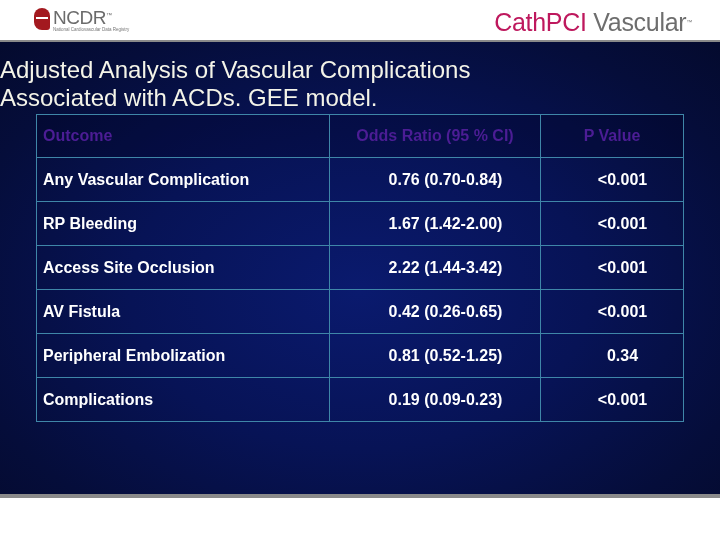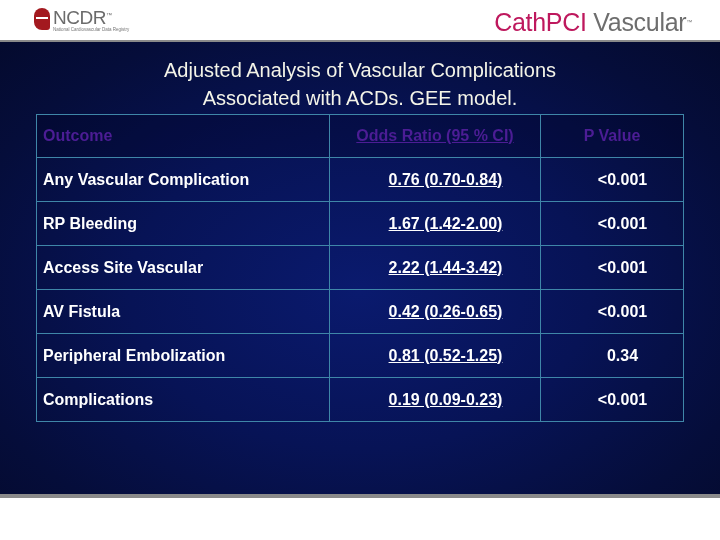--- a/index.html
+++ b/index.html
@@ -12,27 +12,27 @@
   .ncdr-name { font-size:19px; color:#6b6b6b; letter-spacing:-0.5px; line-height:19px; }
   .ncdr-name sup { font-size:6px; }
   .ncdr-sub { font-size:4.5px; color:#777; line-height:6px; }
   .cath { position:absolute; right:28px; top:7px; font-size:25px; letter-spacing:-0.3px; line-height:30px; }
   .cath .g { color:#be185d; }
   .cath .r { color:#6e6e6e; }
   .cath sup { font-size:6px; color:#777; vertical-align:top; }
   .band { position:absolute; left:0; top:40px; width:720px; height:458px;
     background:radial-gradient(ellipse at 50% 55%, #0a1a6e 0%, #071356 45%, #050d3a 80%, #040a2e 100%);
     border-top:2px solid #8a8a8a; border-bottom:4px solid #8a8a8a; box-sizing:border-box; }
-  .title { position:absolute; left:0; top:56px; width:720px; text-align:center; color:#f4f4e8; font-size:20px; line-height:28px; }
+  .title { position:absolute; left:0; top:56px; width:720px; color:#f4f4e8; font-size:24px; line-height:28px; }
   table.t { position:absolute; left:36px; top:114px; width:648px; border-collapse:collapse; }
   table.t td, table.t th { border:1px solid #3f86a8; font-weight:bold; font-size:16px; padding:0; height:43px; }
   table.t th { color:#4c1d95; height:42px; background:rgba(0,0,30,0.25); }
   table.t td { color:#ffffff;padding-left:21px; }
   .c1 { width:318px; text-align:left; padding-left:6px !important; }
-  .c2 { width:216px; text-align:center;text-decoration:underline; }
+  .c2 { width:216px; text-align:center; }
   .c3 { width:134px; text-align:center; }
   .footer { position:absolute; left:0; top:498px; width:720px; height:42px; background:#fff; }
 </style>
 </head>
 <body>
 
 <div class="topbar">
   <div class="ncdr">
     <div class="ncdr-mark"></div>
     <div class="ncdr-text">
@@ -63,21 +63,21 @@
     <td class="c1">Any Vascular Complication</td>
     <td class="c2">0.76 (0.70-0.84)</td>
     <td class="c3">&lt;0.001</td>
   </tr>
   <tr>
     <td class="c1">RP Bleeding</td>
     <td class="c2">1.67 (1.42-2.00)</td>
     <td class="c3">&lt;0.001</td>
   </tr>
   <tr>
-    <td class="c1">Access Site Vascular</td>
+    <td class="c1">Access Site Occlusion</td>
     <td class="c2">2.22 (1.44-3.42)</td>
     <td class="c3">&lt;0.001</td>
   </tr>
   <tr>
     <td class="c1">AV Fistula</td>
     <td class="c2">0.42 (0.26-0.65)</td>
     <td class="c3">&lt;0.001</td>
   </tr>
   <tr>
     <td class="c1">Peripheral Embolization</td>

